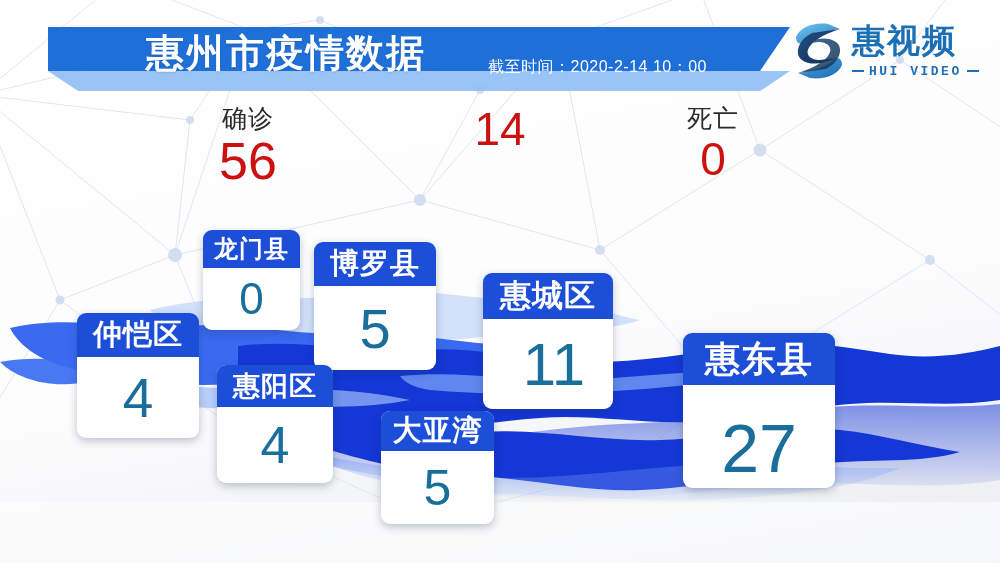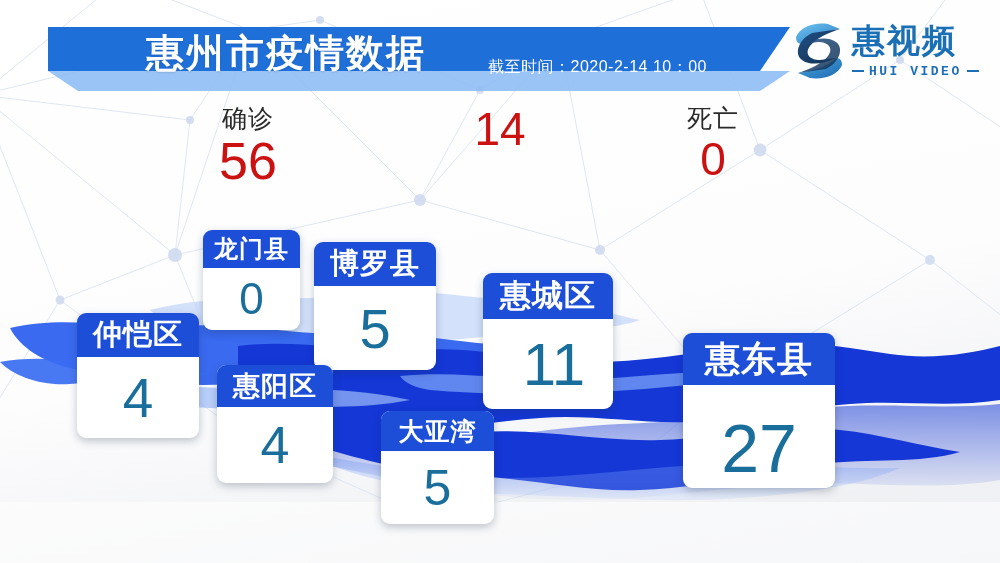--- a/index.html
+++ b/index.html
@@ -253,21 +253,21 @@
     <div class="hdr" style="height:42px; font-size:27px;">惠阳区</div>
     <div class="num" style="height:76px; font-size:52px;">4</div>
   </div>
 
   <div class="card" style="left:483px; top:273px; width:130px; height:136px;">
     <div class="hdr" style="height:46px; font-size:31px;">惠城区</div>
     <div class="num" style="height:90px; font-size:60px;padding-left:12px;">11</div>
   </div>
 
   <div class="card" style="left:381px; top:411px; width:113px; height:113px;">
-    <div class="hdr" style="height:40px; font-size:25px;">大亚湾</div>
+    <div class="hdr" style="height:40px; font-size:29px;">大亚湾</div>
     <div class="num" style="height:73px; font-size:50px;">5</div>
   </div>
 
   <div class="card" style="left:683px; top:333px; width:152px; height:155px;">
     <div class="hdr" style="height:52px; font-size:35px;">惠东县</div>
     <div class="num" style="height:125px; font-size:68px;">27</div>
   </div>
 
 </div>
 

